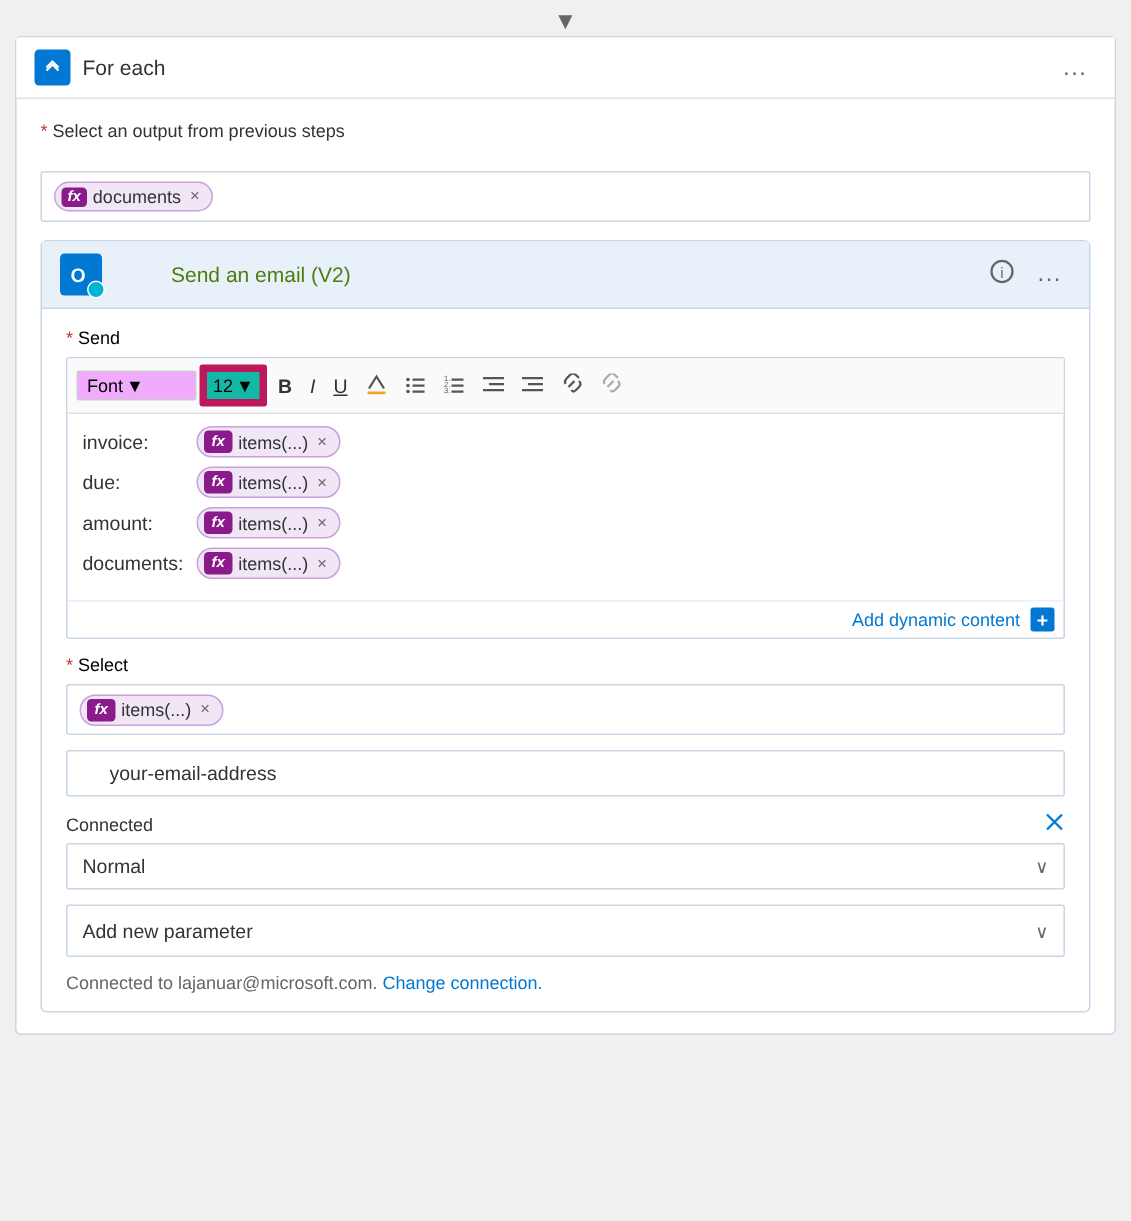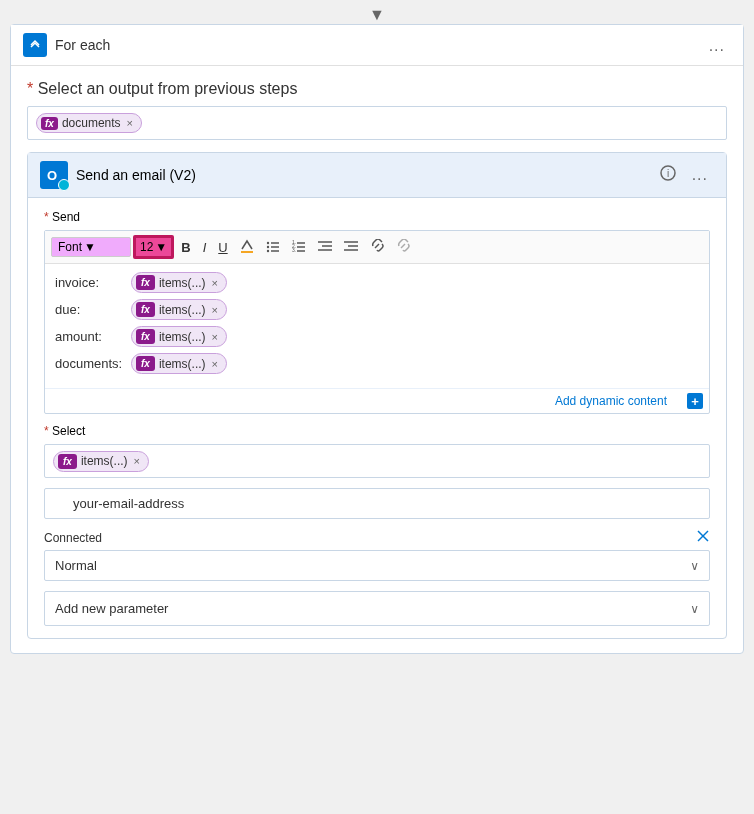--- a/index.html
+++ b/index.html
@@ -71,22 +71,22 @@
 
     .for-each-body {
       padding: 14px 16px;
     }
 
     .field-label-text {
       color: #333;
     }
 
     .select-output-label {
-      font-size: 16px;
-      margin-bottom: 8px;
+      font-size: 12px;
+      margin-bottom: 20px;
     }
 
     .select-output-label .asterisk {
       color: #c0392b;
     }
 
     .token-input {
       border: 1px solid #c8d6e5;
       border-radius: 2px;
       padding: 6px 8px;
@@ -170,22 +170,23 @@
       bottom: -2px;
       width: 10px;
       height: 10px;
       background: #00b4d8;
       border-radius: 50%;
       border: 1px solid white;
     }
 
     .email-header-title {
       font-size: 14px;
-      color: #000000;
+      color: #4d7c0f;
       font-weight: 500;
+      margin-left: 38px;
     }
 
     .email-header-actions {
       display: flex;
       align-items: center;
       gap: 10px;
     }
 
     .info-btn {
       background: none;
@@ -235,25 +236,25 @@
       font-size: 12px;
       background: #f0abfc;
       min-width: 80px;
     }
 
     .toolbar-size-select {
       display: flex;
       align-items: center;
       gap: 2px;
       padding: 2px 4px;
-      border: 3px solid #be185d;
-      border-radius: 2px;
-      cursor: pointer;
-      font-size: 12px;
-      background: #ec4899;
+      border: 5px solid #be185d;
+      border-radius: 2px;
+      cursor: pointer;
+      font-size: 12px;
+      background: #14b8a6;
     }
 
     .toolbar-btn {
       background: none;
       border: none;
       cursor: pointer;
       padding: 2px 5px;
       font-size: 13px;
       color: #333;
       border-radius: 2px;
@@ -308,21 +309,21 @@
       display: flex;
       justify-content: flex-end;
       align-items: center;
       padding: 4px 6px;
       border-top: 1px solid #e8f0fa;
     }
 
     .add-dynamic-btn {
       display: flex;
       align-items: center;
-      gap: 20px;
+      gap: 7px;
       background: none;
       border: none;
       cursor: pointer;
       color: #0078d4;
       font-size: 12px;
     }
 
     .add-dynamic-plus {
       background: #0078d4;
       color: white;
@@ -639,18 +640,22 @@
             <span>Normal</span>
             <span class="chevron">∨</span>
           </div>
         </div>
 
         <div class="add-param">
           <span>Add new parameter</span>
           <span class="chevron">∨</span>
         </div>
 
+        <div class="connection-info">
+          <span>Connected to lajanuar@microsoft.com.</span>
+          <a class="connection-link">Change connection.</a>
+        </div>
 
       </div>
     </div>
 
   </div>
 </div>
 
 </body></html>

